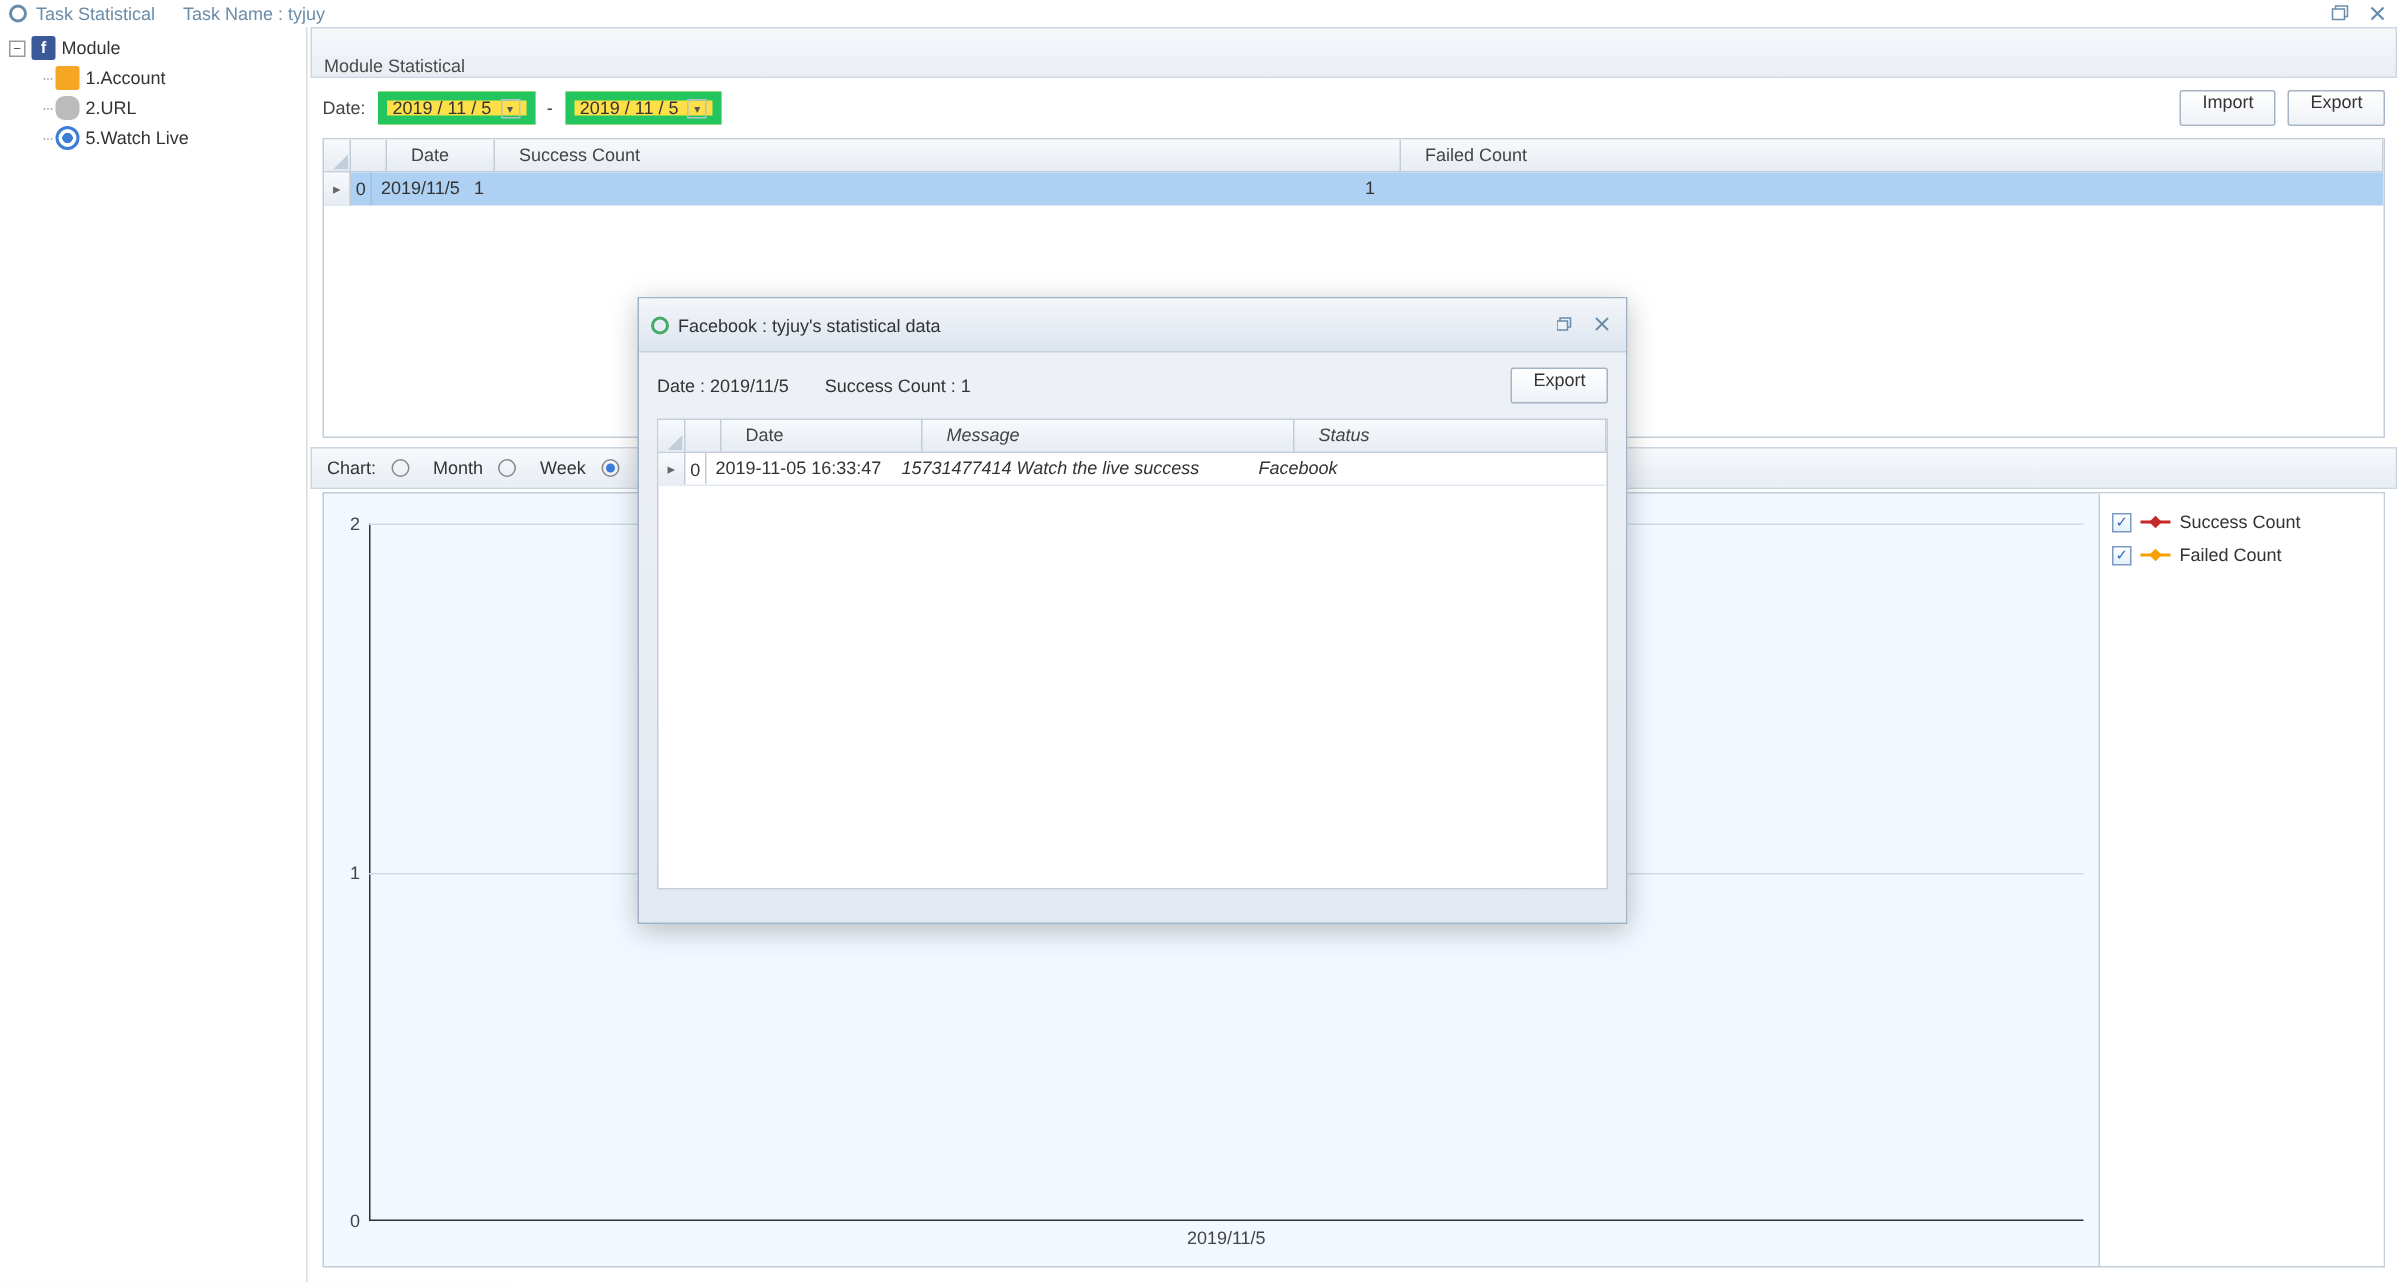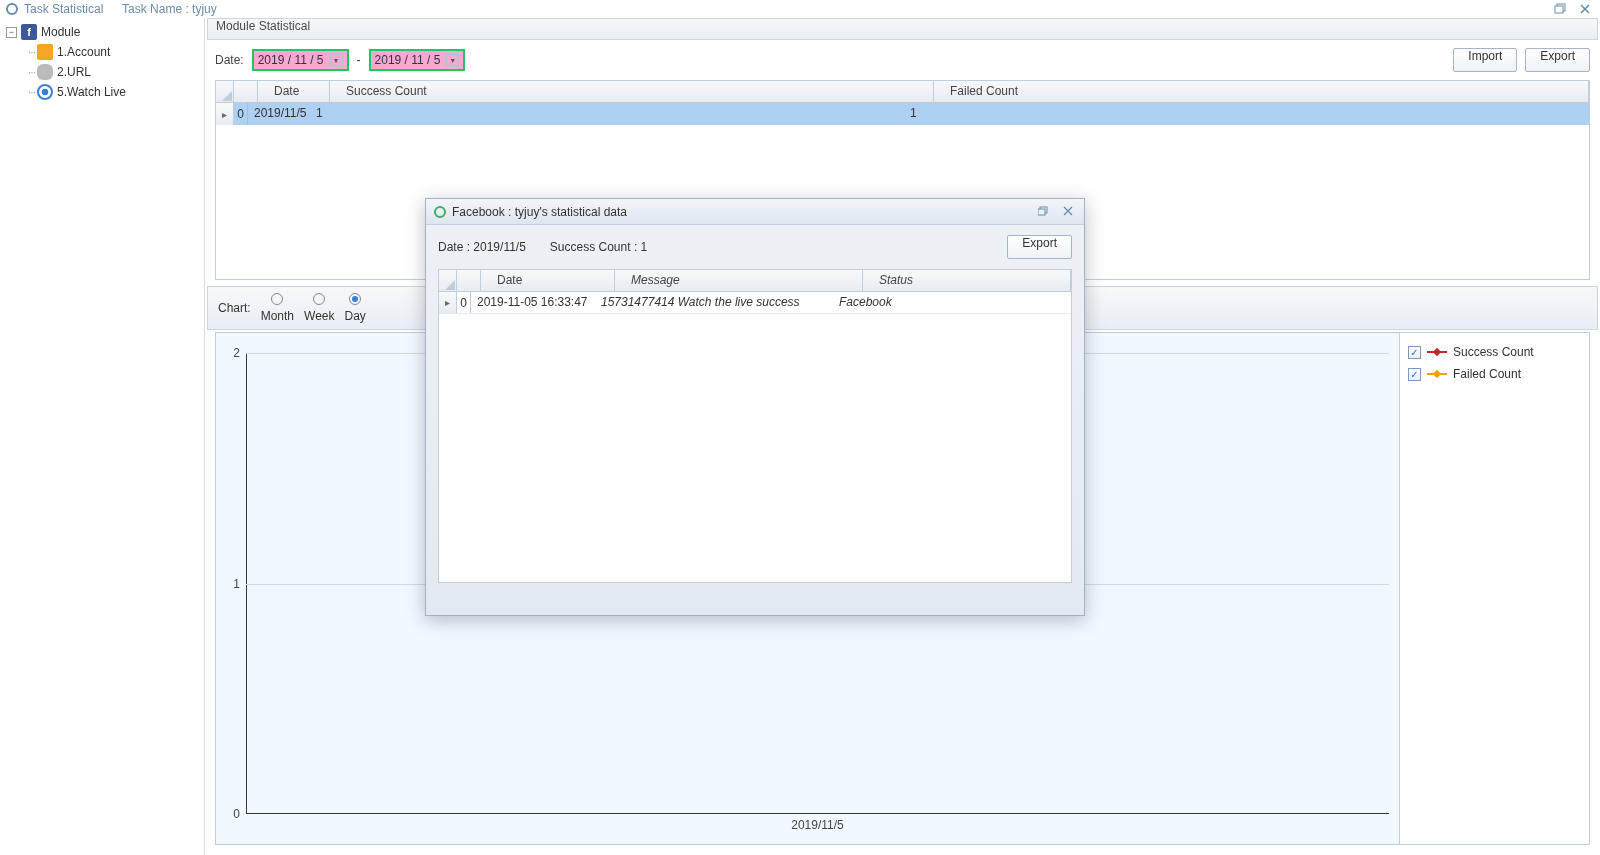--- a/index.html
+++ b/index.html
@@ -13,60 +13,60 @@
 .tree-node { display: flex; align-items: center; height: 20px; padding-left: 6px; cursor:pointer; }
 .tree-node .toggle { width: 11px; height: 11px; border:1px solid #999; display:flex; align-items:center; justify-content:center; font-size:9px; color:#555; margin-right:4px; line-height:1;}
 .tree-node .dots { color:#999; margin-right:2px; font-size:10px; letter-spacing:-1px;}
 .tree-node .icon { width:16px; height:16px; margin-right:4px; display:flex; align-items:center; justify-content:center; font-size:11px;}
 .tree-node.root-node .icon { background:#3b5998; color:#fff; font-weight:bold; border-radius:2px;}
 .tree-child { padding-left: 28px; }
 .icon-account{ background:#f5a623; border-radius:2px; }
 .icon-url{ background:#bbb; border-radius:6px; width:14px; height:8px;}
 .icon-live{ border:2px solid #3b7dd8; border-radius:50%; width:10px; height:10px; background:radial-gradient(circle,#3b7dd8 40%, transparent 42%);}
 .main { flex:1; display:flex; flex-direction:column; }
-.section-header { background: linear-gradient(#f6f8fb, #e9eef5); border:1px solid #ccd6e2; height:22px; display:flex; align-items:flex-start; padding:0 8px; margin: 0 2px; color:#4a4a4a;}
+.section-header { background: linear-gradient(#f6f8fb, #e9eef5); border:1px solid #ccd6e2; height:34px; display:flex; align-items:flex-end; padding:0 8px; margin: 0 2px; color:#4a4a4a;}
 .toolbar { display:flex; align-items:center; padding: 8px 10px; gap:8px;}
 .toolbar .lbl { color:#444; }
-.date-picker { border:2px solid #22c55e; background:#f9a8d4; height:22px; display:flex; align-items:center; padding:0 4px; gap:2px;}
+.date-picker { border:6px solid #22c55e; background:#fde047; height:22px; display:flex; align-items:center; padding:0 4px; gap:2px;}
 .date-picker .dd { border:1px solid #b5c1d1; width:13px; height:13px; display:flex; align-items:center; justify-content:center; font-size:8px; color:#555; margin-left:4px; cursor:pointer;}
 .toolbar .spacer { flex:1;}
 .btn { border:1px solid #a6b4c6; background:linear-gradient(#fff,#eef2f7); height:24px; padding:0 14px; display:flex; align-items:flex-start; cursor:pointer; border-radius:2px;}
 .grid { border:1px solid #c2cdda; margin:0 10px; background:#fff; height:200px; overflow:hidden;}
 .grid-header { display:flex; background:linear-gradient(#f7f9fc,#e7ecf3); border-bottom:1px solid #c2cdda; height:22px;gap:10px;}
 .grid-header .cell { border-right:1px solid #c2cdda; padding:3px 6px; color:#444; }
 .grid-row { display:flex; height:22px; align-items:stretch;}
 .grid-row.selected { background:#aed0f2;}
 .grid-row .cell { padding:3px 6px; border-right:1px solid transparent;}
 .rowhead { width:18px; border-right:1px solid #c2cdda; background:linear-gradient(#f7f9fc,#e7ecf3); display:flex; align-items:center; justify-content:center; color:#666; font-size:10px;}
 .rownum { width:14px; text-align:center; border-right:1px solid #c2cdda; display:flex; align-items:center; justify-content:center;}
 .grid-row.selected .rownum{ border-right:1px solid #9cc0e4;}
 .col-date { width:62px;}
 .col-success { width:594px;}
 .col-failed { flex:1;}
 .chart-toolbar { display:flex; align-items:center; padding:6px 10px; gap:10px; background:linear-gradient(#f6f8fb,#e9eef5); border:1px solid #ccd6e2; margin:6px 2px 0 2px;}
-.radio { display:flex; align-items:center; gap:4px; cursor:pointer;flex-direction:column;}
+.radio { display:flex; align-items:center; gap:16px; cursor:pointer;}
 .radio .dot{ width:12px; height:12px; border:1px solid #888; border-radius:50%; display:flex; align-items:center; justify-content:center;}
 .radio .dot.checked::after{ content:""; width:6px; height:6px; background:#3b7dd8; border-radius:50%;}
 .chart-area { flex:1; border:1px solid #c2cdda; margin:2px 10px 10px 10px; display:flex; background:#f2f8ff;}
 .plot { flex:1; position:relative; margin:20px 10px 30px 30px; background:#f2f8ff;}
 .plot .yaxis-label{ position:absolute; right:calc(100% + 6px); transform:translateY(-50%); color:#444;}
 .plot .gridline{ position:absolute; left:0; right:0; border-top:1px solid #d0dae6;}
 .plot .axis-y{ position:absolute; top:0; bottom:0; left:0; border-left:1px solid #333;}
 .plot .axis-x{ position:absolute; left:0; right:0; bottom:0; border-top:1px solid #333;}
 .plot .tick-x{ position:absolute; top:calc(100% + 4px); transform:translateX(-50%); color:#444;}
 .legend { width:190px; background:#fff; border-left:1px solid #c2cdda; padding:8px;}
 .legend-item{ display:flex; align-items:center; gap:6px; height:22px; cursor:pointer;}
 .legend-item .cb{ width:13px; height:13px; border:1px solid #7a9bbf; background:linear-gradient(#fff,#e6f0fb); display:flex; align-items:center; justify-content:center; color:#2e6db3; font-size:10px;}
 .legend-item .marker{ width:20px; height:2px; position:relative;}
 .legend-item .marker::after{ content:""; position:absolute; left:50%; top:50%; width:6px; height:6px; transform:translate(-50%,-50%) rotate(45deg);}
 .marker.s{ background:#c62828;} .marker.s::after{ background:#c62828;}
 .marker.f{ background:#f59f00;} .marker.f::after{ background:#f59f00;}
 
 .dialog { position:absolute; left:425px; top:198px; width:660px; height:418px; border:1px solid #9fb2c9; background:linear-gradient(#eef2f7,#e3e9f1); box-shadow:0 4px 18px rgba(0,0,0,.25);}
-.dialog .d-title{ height:26px; display:flex; align-items:center; padding:0 8px; background:linear-gradient(#f3f6fa,#dde5ef); border-bottom:1px solid #c5d0de;}
+.dialog .d-title{ height:36px; display:flex; align-items:center; padding:0 8px; background:linear-gradient(#f3f6fa,#dde5ef); border-bottom:1px solid #c5d0de;}
 .dialog .d-title .app-icon{ width:12px; height:12px; border-radius:50%; border:2px solid #4a6; margin-right:6px;}
 .dialog .d-title .spacer{flex:1;}
 .dialog .d-title .winbtn{ color:#6b8ca8; width:16px; text-align:center; cursor:pointer; margin-left:8px;}
 .dialog .d-bar{ display:flex; align-items:center; padding:10px 12px; gap:24px;}
 .dialog .d-bar .spacer{flex:1;}
 .dialog .d-grid{ border:1px solid #c2cdda; margin:0 12px 12px 12px; background:#fff; flex:1; height:314px;}
 .dialog .d-grid .grid-header{height:22px;}
 .dc-date{ width:124px;} .dc-msg{ width:238px;font-style:italic;} .dc-status{ flex:1;font-style:italic;}
 </style>
 </head>

